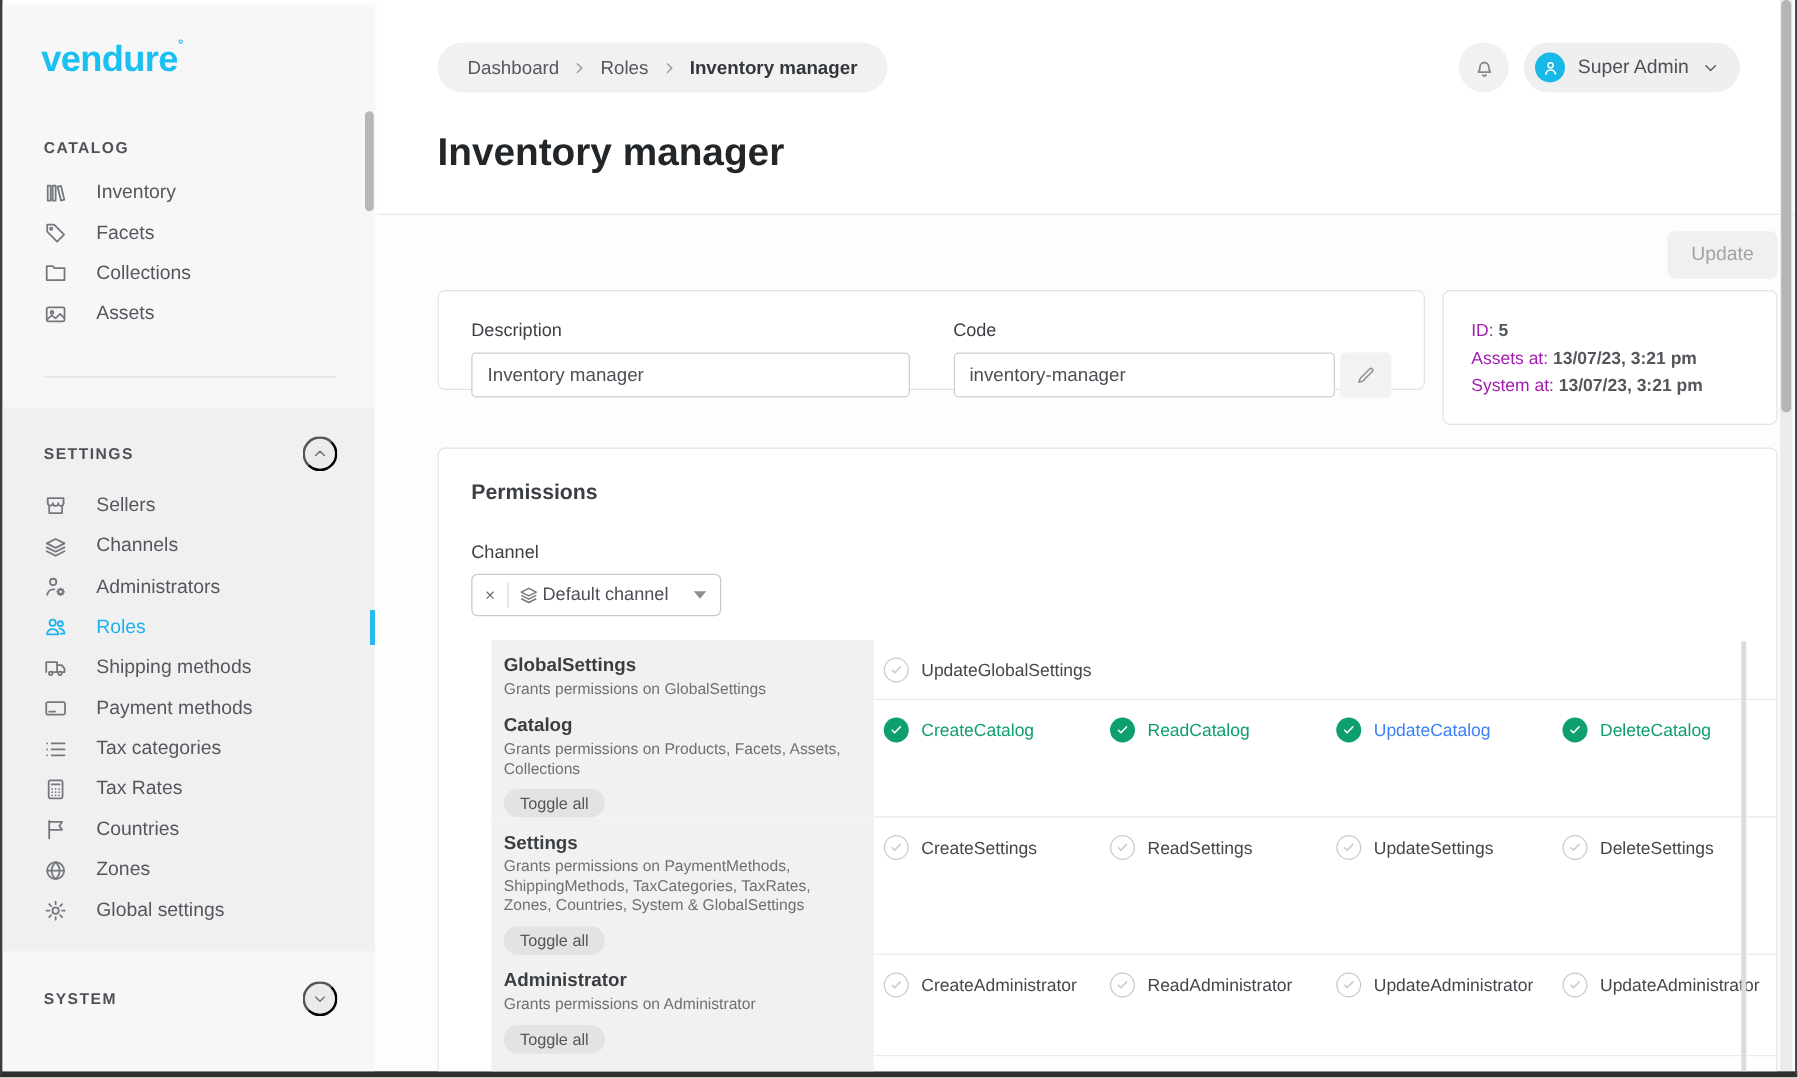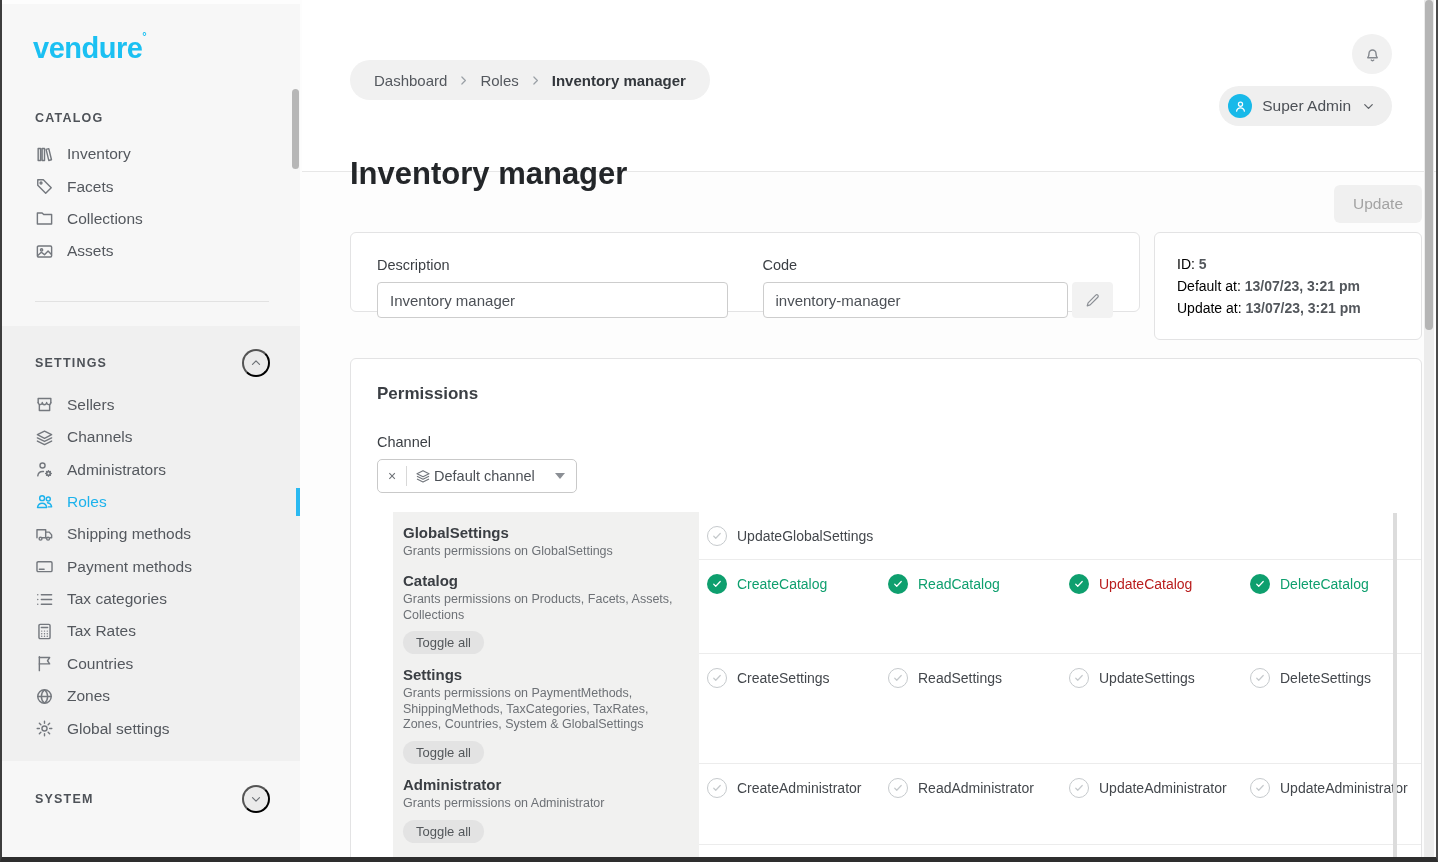--- a/index.html
+++ b/index.html
@@ -14,21 +14,21 @@
   .sidebar { position:absolute; left:0; top:4px; width:298px; height:100%;
     background:#f7f7f7; overflow:hidden; }
   .logo { padding:26px 0 0 31px; font-size:29px; font-weight:700; letter-spacing:-0.5px; }
   .logo .tm { font-size:11px; vertical-align:18px; }
   .nav-group-label { display:flex; align-items:center; justify-content:space-between;
     padding:0 30px 0 33px; font-size:12.5px; font-weight:700; letter-spacing:1.2px;
     color:#4e5258; text-transform:uppercase; }
   .group-chevron { width:28px; height:28px; border-radius:50%; background:#ebebeb;
     display:flex; align-items:center; justify-content:center; color:#6d7176; cursor:pointer; }
   .group-chevron svg { width:14px; height:14px; }
-  .nav-item { position:relative; display:flex; align-items:center; gap:13px;
+  .nav-item { position:relative; display:flex; align-items:center; gap:23px;
     height:32.4px; padding-left:33px; font-size:15.5px; color:#54585e; cursor:pointer; }
   .nav-item .nav-icon { width:19px; height:19px; color:#74787e; display:flex; }
   .nav-item .nav-icon svg { width:19px; height:19px; }
   .nav-item.active { color:#1cb2ec; }
   .nav-item.active .nav-icon { color:#1cb2ec; }
   .nav-item.active .active-bar { position:absolute; right:0; top:2px; width:4px; height:28px; background:#2ab9f1; }
   .nav-divider { height:1px; background:#e2e2e2; margin:33px 31px 0 33px; }
   .group-expanded { background:#f0f0f0; margin-top:24px; padding:23px 0 16px 0; }
   .group-collapsed { padding:24px 0 10px 0; }
   .catalog-group { margin-top:46px; }
@@ -40,21 +40,21 @@
   
   .main { position:absolute; left:300px; top:0; width:1138px; height:100%; background:#fdfdfd; }
   .main-header { height:172px; background:#fff; border-bottom:1px solid #e7e7e7; padding:0 48px; }
   .topbar { display:flex; align-items:center; justify-content:space-between; padding-top:34px; }
   .breadcrumb { display:flex; align-items:center; gap:10px; background:#f1f1f1;
     border-radius:20px; height:40px; padding:0 24px; font-size:15px; color:#54585e; }
   .crumb { cursor:pointer; }
   .crumb.current { color:#33373c; font-weight:700; cursor:default; }
   .crumb-sep { color:#9aa0a6; display:flex; }
   .crumb-sep svg { width:13px; height:13px; }
-  .top-right { display:flex; align-items:flex-end; gap:12px;flex-direction:column; }
+  .top-right { display:flex; align-items:flex-end; gap:12px; }
   .bell-btn { width:40px; height:40px; border-radius:50%; background:#f1f1f1; border:none;
     display:flex; align-items:center; justify-content:center; color:#85898f; cursor:pointer; }
   .bell-btn svg { width:19px; height:19px; }
   .user-pill { display:flex; align-items:center; gap:10px; background:#efefef; border:none;
     border-radius:20px; height:40px; padding:0 16px 0 9px; cursor:pointer; font-size:15.5px; color:#4c5056; }
   .avatar { width:24px; height:24px; border-radius:50%; background:#18b9e9;
     display:flex; align-items:center; justify-content:center; color:#fff; }
   .avatar svg { width:15px; height:15px; }
   .user-caret { color:#5f6368; display:flex; }
   .user-caret svg { width:15px; height:15px; }
@@ -73,21 +73,21 @@
   .field-input { width:100%; height:36px; border:1px solid #cdcdcd; border-radius:4px;
     padding:0 12px; font-size:15px; color:#4c5056; font-family:inherit; background:#fff; }
   .code-wrap { display:flex; align-items:stretch; gap:4px; }
   .code-wrap .field-input { flex:1; }
   .edit-btn { width:41px; border:none; background:#f2f2f2; border-radius:4px;
     display:flex; align-items:center; justify-content:center; color:#8b8f95; cursor:pointer; }
   .edit-btn svg { width:17px; height:17px; }
 
   .meta-card { width:268px; padding:20px 22px; font-size:14px; line-height:22px; }
   .meta-line { white-space:nowrap; }
-  .meta-label { color:#000000; }
+  .meta-label { color:#a21caf; }
   .meta-value { color:#53575c; font-weight:700; }
 
   .perm-card { margin-top:18px; width:1072px; height:520px; overflow:hidden; position:relative; }
   .perm-title { font-size:17px; color:#3b3f44; padding:25px 0 0 26px; }
   .channel-label { font-size:14.5px; color:#3b3f44; padding:30px 0 0 26px; }
   .channel-select { margin:9px 0 0 26px; width:200px; height:34px; border:1px solid #c9c9c9;
     border-radius:5px; display:flex; align-items:center; background:#fff; cursor:pointer; }
   .chan-x { border:none; background:none; color:#6d7176; font-size:14px; width:28px; height:100%; cursor:pointer; }
   .chan-div { width:1px; height:20px; background:#d8d8d8; }
   .chan-icon { display:flex; color:#74787e; margin-left:8px; }
@@ -383,25 +383,25 @@
             </div>
           </div>
         </section>
 
         <section class="card meta-card">
           <div class="meta-line">
             <span class="meta-label">ID:</span>
             <span class="meta-value">5</span>
           </div>
           <div class="meta-line">
-            <span class="meta-label">Default at:</span>
+            <span class="meta-label">Assets at:</span>
             <span class="meta-value">13/07/23, 3:21 pm</span>
           </div>
           <div class="meta-line">
-            <span class="meta-label">Update at:</span>
+            <span class="meta-label">System at:</span>
             <span class="meta-value">13/07/23, 3:21 pm</span>
           </div>
         </section>
       </div>
 
       <section class="card perm-card">
         <h2 class="perm-title">Permissions</h2>
         <div class="channel-label">Channel</div>
         <div class="channel-select">
           <button class="chan-x">×</button>
@@ -451,21 +451,21 @@
                     </svg>
                   </span>
                   <span class="perm-label" style="color:#0e9f6e">ReadCatalog</span>
                 </div>
                 <div class="perm-item checked">
                   <span class="perm-check" style="background:#0e9f6e">
                     <svg viewBox="0 0 24 24" fill="none" stroke="currentColor" stroke-width="2.4" stroke-linecap="round" stroke-linejoin="round">
                       <path d="M5.5 12.5l4 4 9-9.5"></path>
                     </svg>
                   </span>
-                  <span class="perm-label" style="color:#b91c1c">UpdateCatalog</span>
+                  <span class="perm-label" style="color:#3b82f6">UpdateCatalog</span>
                 </div>
                 <div class="perm-item checked">
                   <span class="perm-check" style="background:#0e9f6e">
                     <svg viewBox="0 0 24 24" fill="none" stroke="currentColor" stroke-width="2.4" stroke-linecap="round" stroke-linejoin="round">
                       <path d="M5.5 12.5l4 4 9-9.5"></path>
                     </svg>
                   </span>
                   <span class="perm-label" style="color:#0e9f6e">DeleteCatalog</span>
                 </div>
               </div>

